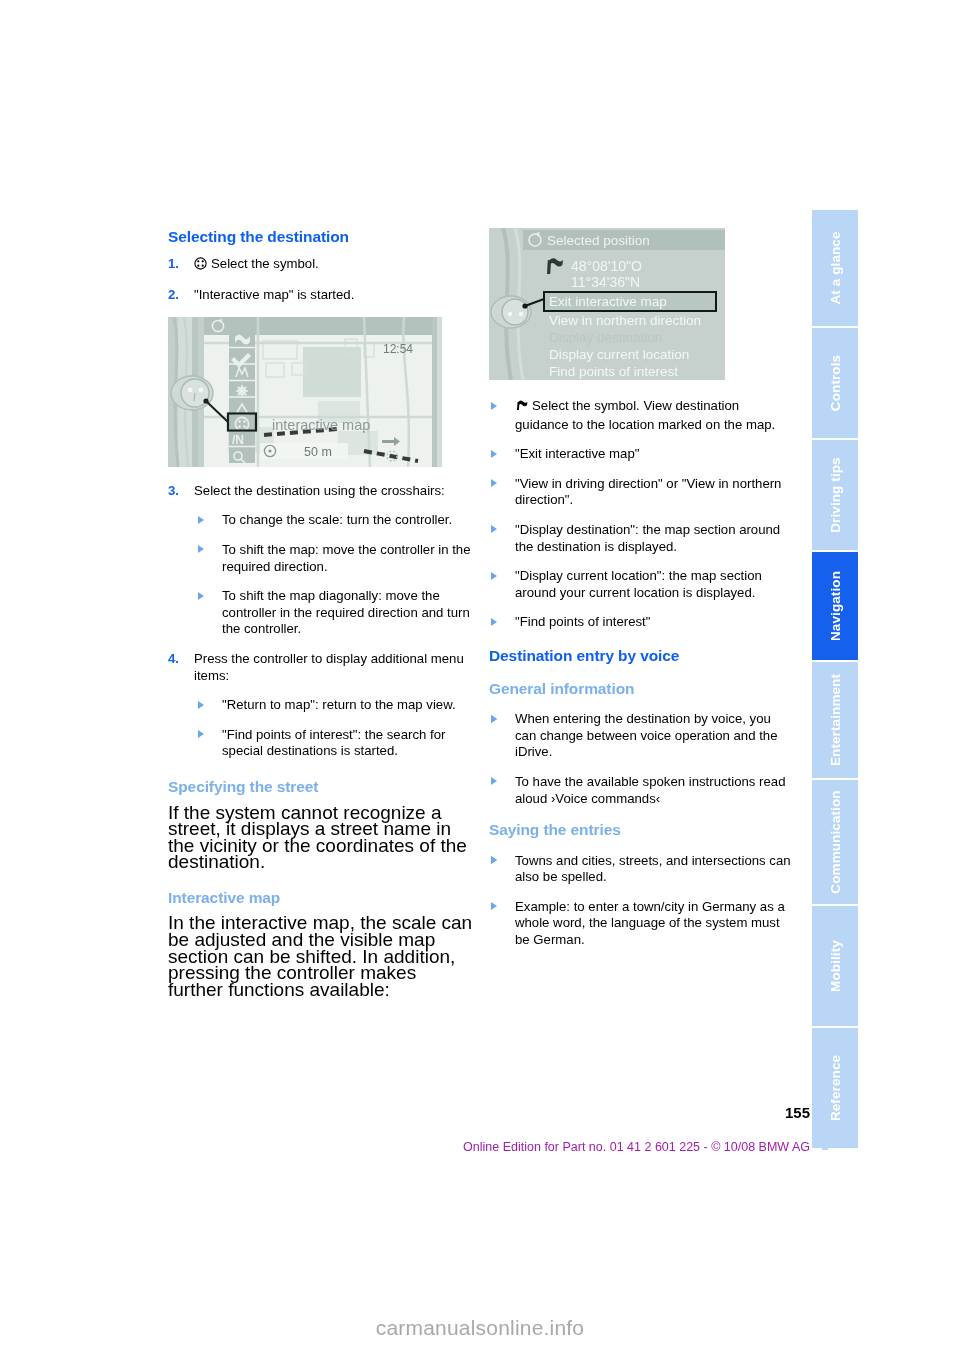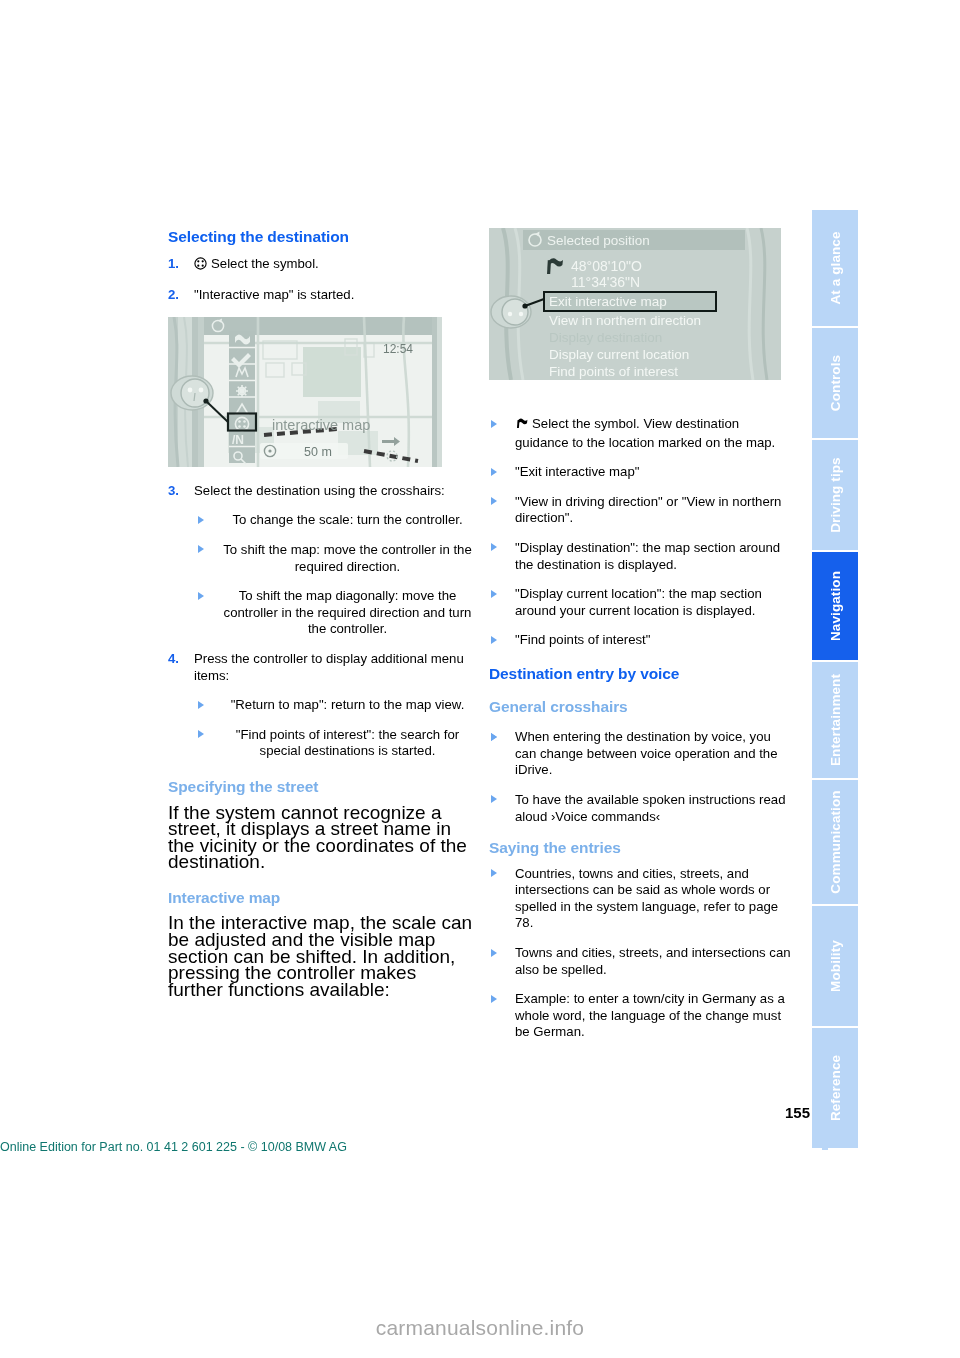--- a/index.html
+++ b/index.html
@@ -131,21 +131,20 @@
   }
   
   ul.nested {
     list-style: none;
     margin: 13px 0 0 0;
     padding: 0;
   }
   ul.nested li.bullet {
     padding-left: 28px;
     margin-bottom: 13px;
-    text-align: center;
   }
   ul.nested li.bullet:last-child { margin-bottom: 0; }
   ul.nested li.bullet > .tri { left: 4px; }
 
   
   .glyph {
     display: inline-block;
     vertical-align: -2px;
     margin-right: 4px;
   }
@@ -155,23 +154,23 @@
     position: relative;
     background: #c9d4d0;
     overflow: hidden;
   }
   #fig-left {
     width: 274px;
     height: 150px;
     margin: 4px 0 16px 0;
   }
   #fig-right {
-    width: 292px;
+    width: 236px;
     height: 152px;
-    margin: 0 0 36px 0;
+    margin: 0 0 18px 0;
   }
 
   
   #page-number {
     position: absolute;
     left: 760px;
     top: 1104px;
     width: 50px;
     text-align: right;
     font-size: 15px;
@@ -184,23 +183,23 @@
     top: 1108px;
     width: 6px;
     height: 42px;
     background: #b9d6f7;
   }
   #footer-note {
     position: absolute;
     left: 0;
     top: 1140px;
     width: 810px;
-    text-align: left;
+    text-align: right;
     font-size: 12.5px;
-    color: #0f766e;
+    color: #a21caf;
   }
   #watermark {
     position: absolute;
     left: 0;
     top: 1316px;
     width: 960px;
     text-align: center;
     font-size: 21px;
     color: #a8a8a8;
     letter-spacing: 0.2px;
@@ -489,50 +488,49 @@
         <span>"Display current location": the map section around your current location is displayed.</span>
       </li>
       <li class="bullet">
         <span class="tri"></span>
         <span>"Find points of interest"</span>
       </li>
     </ul>
 
     <h1 class="sec" style="margin-top:16px">Destination entry by voice</h1>
 
-    <h2 class="sub" style="margin-top:14px">General crosshairs</h2>
+    <h2 class="sub" style="margin-top:14px">General information</h2>
 
     <ul class="bullets">
       <li class="bullet">
         <span class="tri"></span>
       </li>
       <li class="bullet">
         <span class="tri"></span>
         <span>When entering the destination by voice, you can change between voice operation and the iDrive.</span>
       </li>
       <li class="bullet">
         <span class="tri"></span>
         <span>To have the available spoken instructions read aloud ›Voice commands‹</span>
       </li>
     </ul>
 
     <h2 class="sub" style="margin-top:14px">Saying the entries</h2>
 
     <ul class="bullets">
       <li class="bullet">
         <span class="tri"></span>
-        <span>Countries, towns and cities, streets, and intersections can be said as whole words or spelled in the system language, refer to page 78.</span>
       </li>
       <li class="bullet">
         <span class="tri"></span>
         <span>Towns and cities, streets, and intersections can also be spelled.</span>
       </li>
       <li class="bullet">
         <span class="tri"></span>
-        <span>Example: to enter a town/city in Germany as a whole word, the language of the change must be German.</span>
+        <span>Example: to enter a town/city in Germany as a whole word, the language of the system must be German.</span>
       </li>
     </ul>
   </div>
 
   <div id="page-number">155</div>
   <div id="page-rule"></div>
   <div id="footer-note">Online Edition for Part no. 01 41 2 601 225 - © 10/08 BMW AG</div>
   <div id="watermark">carmanualsonline.info</div>
 
 </div>

